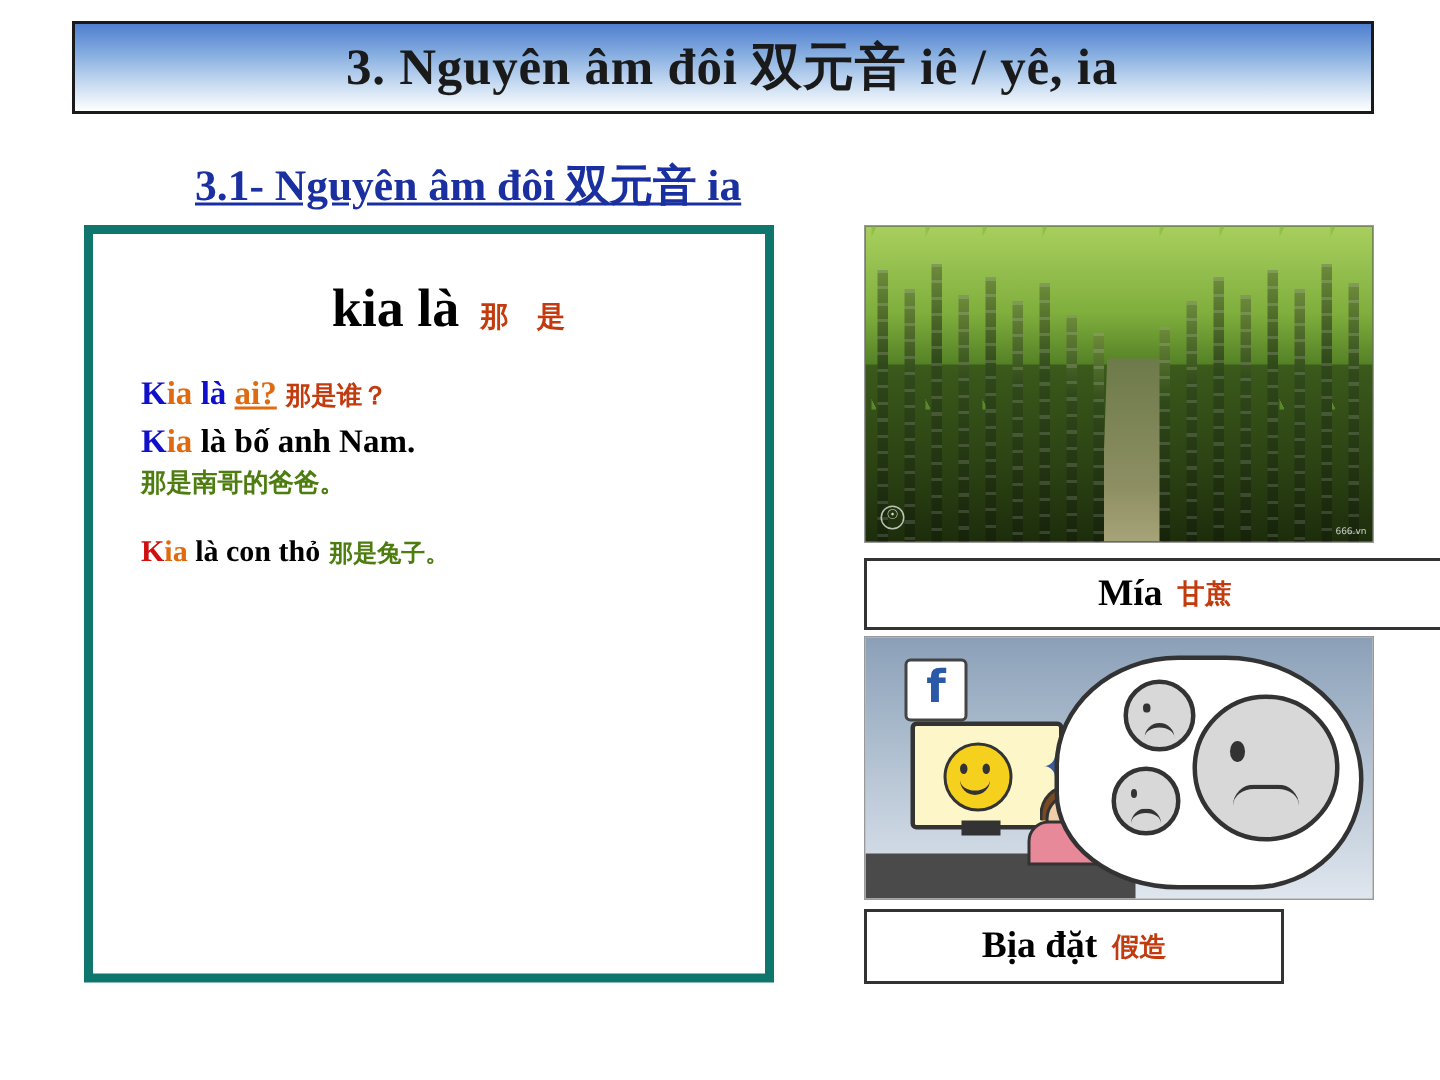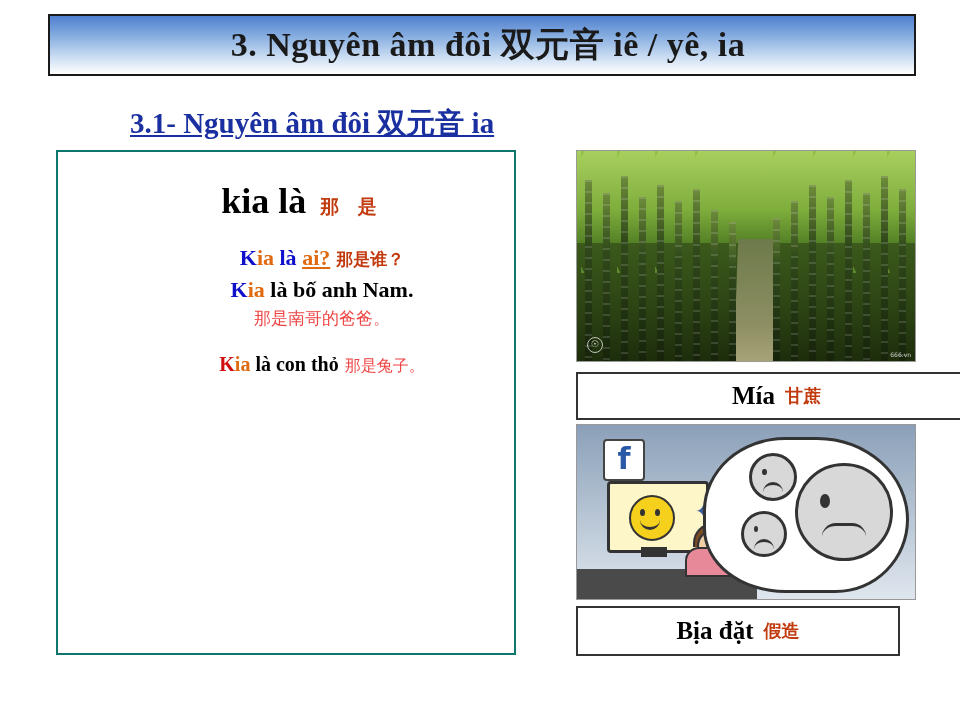--- a/index.html
+++ b/index.html
@@ -52,21 +52,21 @@
     white-space: nowrap;
   }
 
   
   .left-box {
     position: absolute;
     left: 56px;
     top: 150px;
     width: 460px;
     height: 505px;
-    border: 2px solid #0f766e;
+    border: 6px solid #0f766e;
     box-sizing: border-box;
     background: #ffffff;
     padding-left: 32px;
   }
 
   .headword {
     text-align: center;
     margin-top: 28px;
     white-space: nowrap;
   }
@@ -79,45 +79,44 @@
   .headword .cn {
     font-family: "DejaVu Sans", sans-serif;
     font-weight: bold;
     font-size: 19px;
     color: #c23b0e;
     margin-left: 14px;
     letter-spacing: 6px;
   }
 
   .block {
-    text-align: center;
+    text-align: left;
     margin-top: 20px;
-    margin-left: 40px;
   }
   .line {
     white-space: nowrap;
     line-height: 1.45;
   }
   .sp { display: inline-block; width: 6px; }
 
   .v-blue  { color: #1010cc; font-weight: bold; font-family: "Liberation Serif", serif; }
   .v-org   { color: #e06a10; font-weight: bold; font-family: "Liberation Serif", serif; }
   .v-red   { color: #d01010; font-weight: bold; font-family: "Liberation Serif", serif; }
   .v-black { color: #000000; font-weight: bold; font-family: "Liberation Serif", serif; }
   .und { text-decoration: underline; }
 
   .cn-red {
     font-family: "DejaVu Sans", sans-serif;
     color: #c23b0e;
     font-weight: bold;
   }
   .cn-blue {
     font-family: "DejaVu Sans", sans-serif;
-    color: #ef4444;
-    font-weight: normal;
+    color: #4d7c0f;
+    font-weight: bold;
   }
 
   .s22 { font-size: 22px; }
   .s20 { font-size: 20px; }
   .s17 { font-size: 17px; }
   .s16 { font-size: 16px; }
 
   
   .img-cane {
     position: absolute;
@@ -193,21 +192,21 @@
     position: absolute;
     border: 2px solid #333333;
     box-sizing: border-box;
     background: #ffffff;
     display: flex;
     align-items: center;
     justify-content: center;
     white-space: nowrap;
   }
   .cap-cane { left: 576px; top: 372px; width: 401px; height: 48px; }
-  .cap-fake { left: 576px; top: 606px; width: 324px; height: 50px; }
+  .cap-fake { left: 576px; top: 606px; width: 280px; height: 50px; }
   .cap-vn {
     font-family: "Liberation Serif", serif;
     font-weight: bold;
     font-size: 25px;
     color: #000000;
   }
   .cap-cn {
     font-family: "DejaVu Sans", sans-serif;
     font-weight: bold;
     font-size: 18px;

